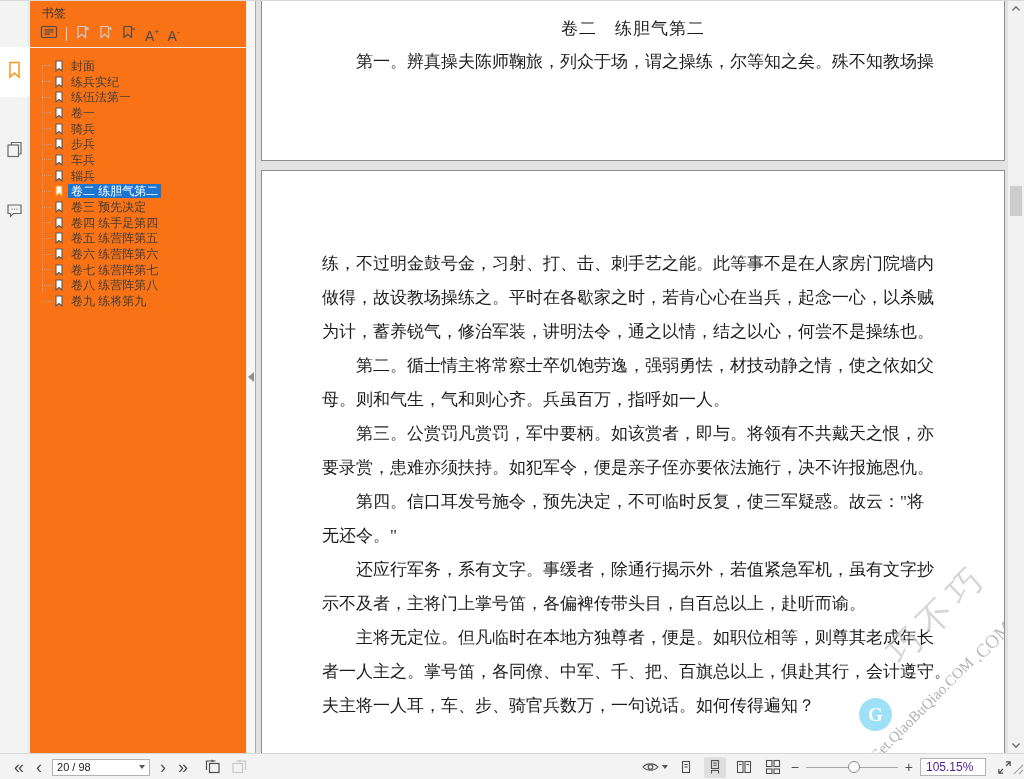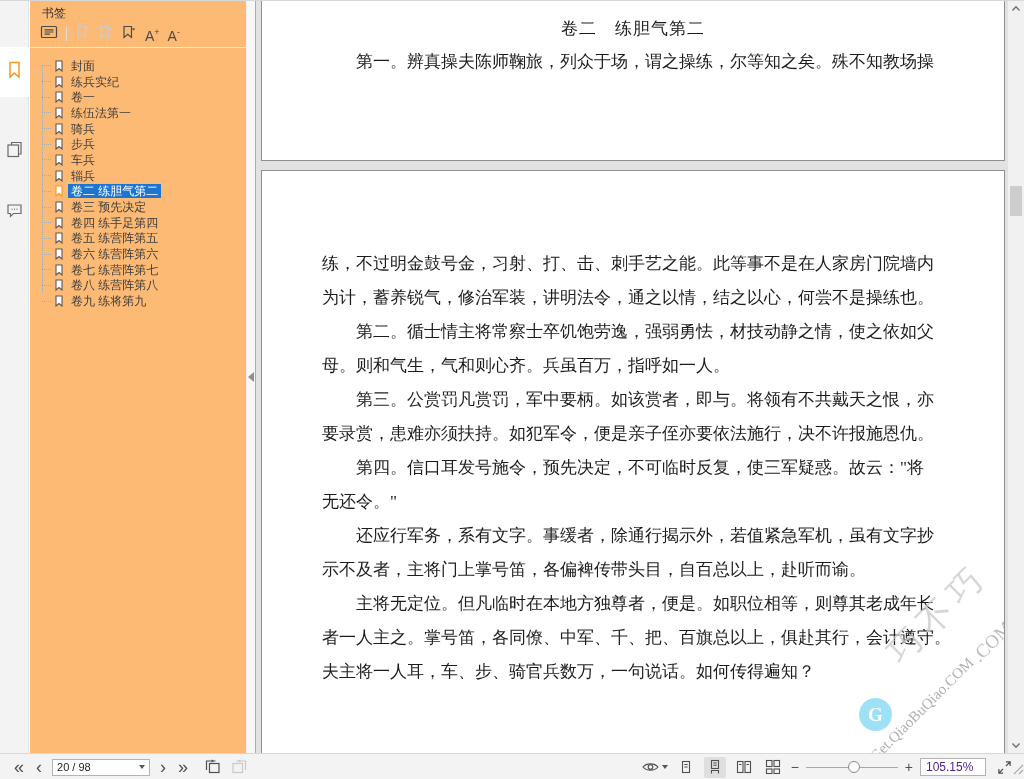--- a/index.html
+++ b/index.html
@@ -6,21 +6,21 @@
   html,body { width:1024px; height:779px; overflow:hidden; }
   body { font-family:"Liberation Sans","DejaVu Sans",sans-serif; background:#fff; position:relative; }
   .app { position:absolute; inset:0; border-top:1px solid #d8d8d8; }
 
   
   .rail { position:absolute; left:0; top:0; width:29px; height:752px; background:#f3f3f3; border-right:1px solid #e2e2e2; }
   .rail-item { position:absolute; left:0; width:29px; height:44px; display:flex; align-items:center; justify-content:center; cursor:pointer; }
   .rail-item.active { background:#fff; height:50px; }
 
   
-  .panel { position:absolute; left:30px; top:0; width:216px; height:752px; background:#fdba74; }
+  .panel { position:absolute; left:30px; top:0; width:216px; height:752px; background:#f97316; }
   .panel-title { position:absolute; left:12px; top:4px; font-size:12px; color:#333; }
   .panel-toolbar { position:absolute; left:10px; top:23px; height:20px; display:flex; align-items:center; gap:8px; }
   .ptb-sep { width:1px; height:14px; background:#dcdcdc; }
   .panel-rule { position:absolute; left:0; right:0; top:46px; border-bottom:1px solid #ececec; }
   .fontA { font-size:14px; color:#4a4a4a; line-height:14px; }
   .fontA sup { font-size:9px; }
   .tree { position:absolute; left:8px; top:57px; right:2px; }
   .tree::before { content:""; position:absolute; left:4px; top:7px; height:228px; border-left:1px dotted #a9a9a9; }
   .tree-item { display:flex; align-items:center; height:15.7px; cursor:pointer; }
   .tree-dash { width:9px; border-top:1px dotted #a9a9a9; margin-left:4px; margin-right:3px; flex:none; }
@@ -161,30 +161,30 @@
         </span>
         <span class="bm-label">练兵实纪</span>
       </div>
         <div class="tree-item">
         <span class="tree-dash"></span>
         <span class="bm-ico">
           <svg width="10" height="12" viewBox="0 0 10 12">
               <path d="M2 1 H8 V11 L5 8.5 L2 11 Z" fill="#fff" stroke="#5a5a5a" stroke-width="1.1"></path>
             </svg>
         </span>
+        <span class="bm-label">练伍法第一</span>
+      </div>
+        <div class="tree-item">
+        <span class="tree-dash"></span>
+        <span class="bm-ico">
+          <svg width="10" height="12" viewBox="0 0 10 12">
+              <path d="M2 1 H8 V11 L5 8.5 L2 11 Z" fill="#fff" stroke="#5a5a5a" stroke-width="1.1"></path>
+            </svg>
+        </span>
         <span class="bm-label">卷一</span>
-      </div>
-        <div class="tree-item">
-        <span class="tree-dash"></span>
-        <span class="bm-ico">
-          <svg width="10" height="12" viewBox="0 0 10 12">
-              <path d="M2 1 H8 V11 L5 8.5 L2 11 Z" fill="#fff" stroke="#5a5a5a" stroke-width="1.1"></path>
-            </svg>
-        </span>
-        <span class="bm-label">练伍法第一</span>
       </div>
         <div class="tree-item">
         <span class="tree-dash"></span>
         <span class="bm-ico">
           <svg width="10" height="12" viewBox="0 0 10 12">
               <path d="M2 1 H8 V11 L5 8.5 L2 11 Z" fill="#fff" stroke="#5a5a5a" stroke-width="1.1"></path>
             </svg>
         </span>
         <span class="bm-label">骑兵</span>
       </div>
@@ -296,20 +296,21 @@
 
   <div class="doc">
     <div class="page page1 serif">
       <div class="p1-title">卷二　练胆气第二</div>
       <div class="p1-line">第一。辨真操夫陈师鞠旅，列众于场，谓之操练，尔等知之矣。殊不知教场操</div>
     </div>
     <div class="page page2 serif">
       <div class="p2-text">
 
       <div class="tline">练，不过明金鼓号金，习射、打、击、刺手艺之能。此等事不是在人家房门院墙内</div>
+          <div class="tline">做得，故设教场操练之。平时在各歇家之时，若肯心心在当兵，起念一心，以杀贼</div>
           <div class="tline">为计，蓄养锐气，修治军装，讲明法令，通之以情，结之以心，何尝不是操练也。</div>
           <div class="tline indent">第二。循士情主将常察士卒饥饱劳逸，强弱勇怯，材技动静之情，使之依如父</div>
           <div class="tline">母。则和气生，气和则心齐。兵虽百万，指呼如一人。</div>
           <div class="tline indent">第三。公赏罚凡赏罚，军中要柄。如该赏者，即与。将领有不共戴天之恨，亦</div>
           <div class="tline">要录赏，患难亦须扶持。如犯军令，便是亲子侄亦要依法施行，决不许报施恩仇。</div>
           <div class="tline indent">第四。信口耳发号施令，预先决定，不可临时反复，使三军疑惑。故云："将</div>
           <div class="tline">无还令。"</div>
           <div class="tline indent">还应行军务，系有文字。事缓者，除通行揭示外，若值紧急军机，虽有文字抄</div>
           <div class="tline">示不及者，主将门上掌号笛，各偏裨传带头目，自百总以上，赴听而谕。</div>
           <div class="tline indent">主将无定位。但凡临时在本地方独尊者，便是。如职位相等，则尊其老成年长</div>

